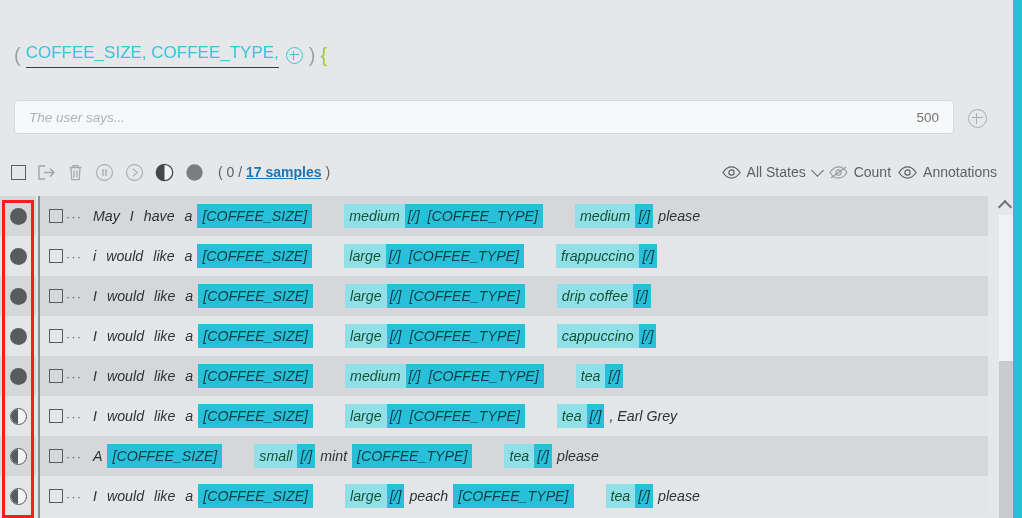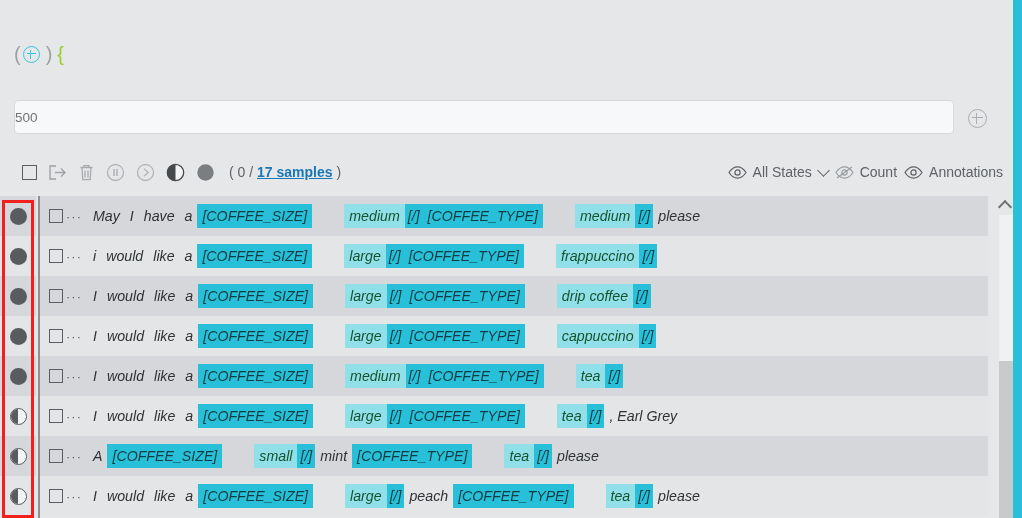--- a/index.html
+++ b/index.html
@@ -47,27 +47,27 @@
   .utt-ph{flex:1;padding-left:14px;color:#aeb2b7;font-style:italic;font-size:13.5px;}
   .utt-count{color:#737373;font-size:13.5px;padding-right:14px;}
   .row-plus{position:absolute;left:968px;top:17px;}
   .circ-plus-g{width:17px;height:17px;border-radius:50%;border:1.4px solid #a9adb1;position:relative;display:inline-block;}
   .circ-plus-g::before,.circ-plus-g::after{content:"";position:absolute;background:#a9adb1;}
   .circ-plus-g::before{left:3px;right:3px;top:7px;height:1.4px;}
   .circ-plus-g::after{top:3px;bottom:3px;left:7px;width:1.4px;}
 
   
   .toolbar{position:absolute;top:152px;left:0;width:1013px;height:40px;display:flex;align-items:center;}
-  .tl-left{display:flex;align-items:center;padding-left:22px;}
+  .tl-left{display:flex;align-items:center;padding-left:11px;}
   .tl-item{display:flex;align-items:center;justify-content:center;margin-right:11px;}
   .cbx{width:15px;height:15px;border:1.6px solid #5a5d61;box-sizing:border-box;}
   .counter{font-size:14px;color:#5e6165;margin-left:3px;white-space:nowrap;}
   .counter .num{color:#5e6165;}
   .counter .lnk{color:#1976b8;font-weight:bold;text-decoration:underline;}
-  .tl-right{position:absolute;right:10px;top:0;height:40px;display:flex;align-items:center;gap:7px;}
+  .tl-right{position:absolute;right:16px;top:0;height:40px;display:flex;align-items:center;gap:7px;}
   .tl-grp{display:flex;align-items:center;gap:6px;}
   .tl-lbl{font-size:14px;color:#5e6165;}
   .chev-sm{width:8px;height:8px;border-right:1.7px solid #5e6165;border-bottom:1.7px solid #5e6165;transform:rotate(45deg);margin-top:-4px;margin-left:1px;}
 
   
   .grid{position:absolute;top:196px;left:0;width:1013px;height:322px;}
   .statecol{position:absolute;left:0;top:0;width:36px;height:322px;}
   .statecell{height:40px;display:flex;align-items:center;justify-content:center;}
   .statecell.odd{background:#d5d7da;}
   .statecell.even{background:#e3e5e7;}
@@ -101,28 +101,30 @@
 </style>
 </head>
 <body>
 
 <div class="app">
 
 
   <div class="sig">
     <div class="sig-inner">
       <span class="paren">(</span>
+      <span class="sig-params">COFFEE_SIZE, COFFEE_TYPE,</span>
       <span class="sig-add"></span>
       <span class="paren">)</span>
       <span class="brace">{</span>
     </div>
   </div>
 
   <div class="inputrow">
     <div class="utt-box">
+      <div class="utt-ph">The user says...</div>
       <div class="utt-count">500</div>
     </div>
     <div class="row-plus">
       <span class="circ-plus-g"></span>
     </div>
   </div>
 
   <div class="toolbar">
     <div class="tl-left">
       <div class="tl-item">

